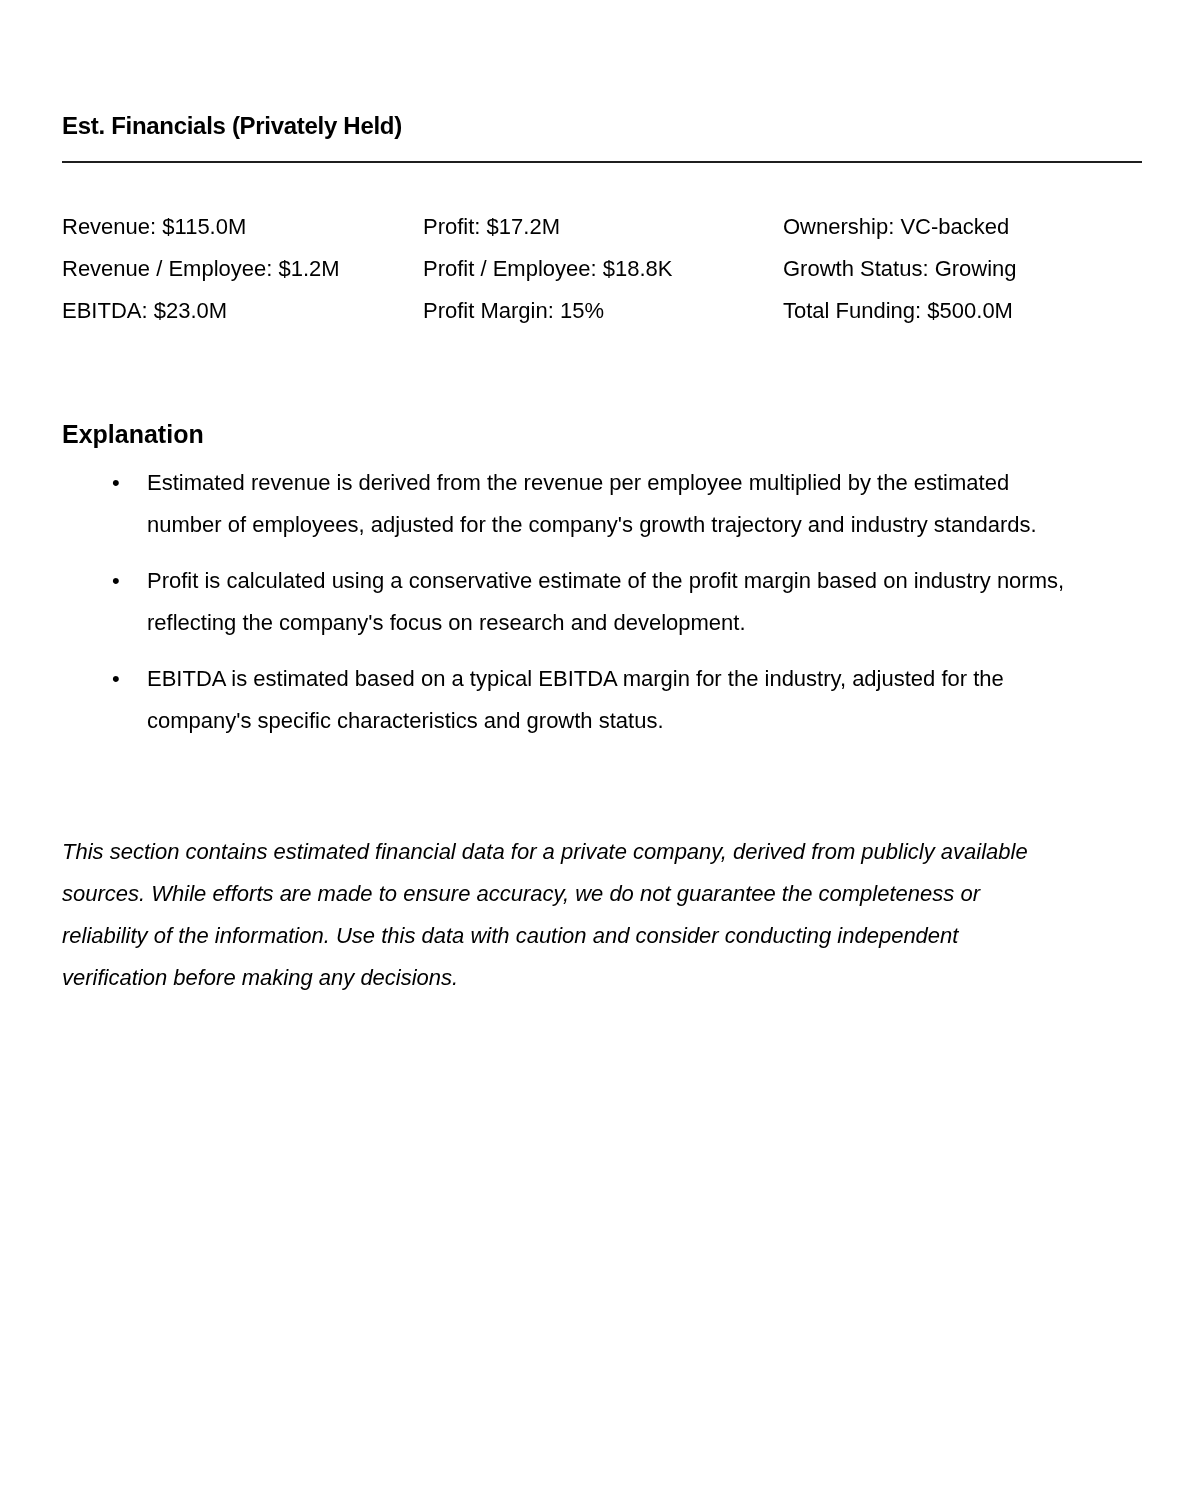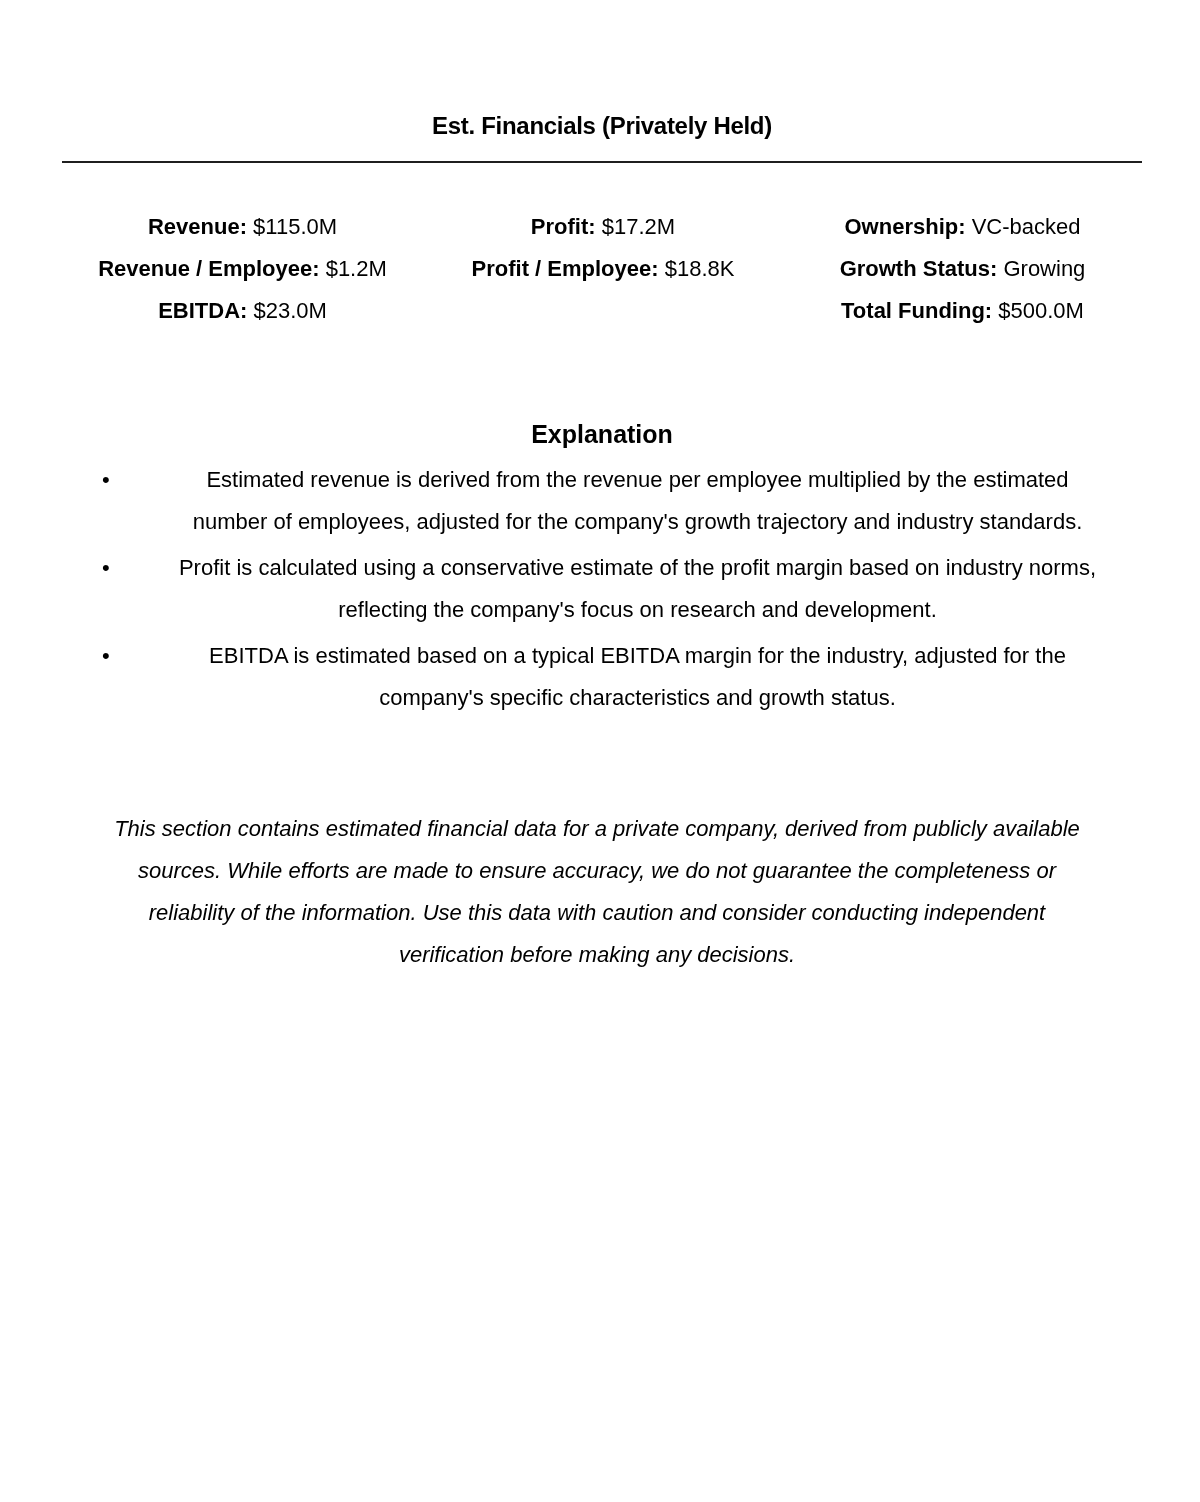--- a/index.html
+++ b/index.html
@@ -10,21 +10,20 @@
   body {
     width: 1200px;
     height: 1502px;
     overflow: hidden;
     font-family: "Liberation Sans", "DejaVu Sans", sans-serif;
     color: #000000;
   }
   .page {
     padding: 112px 58px 0 62px;
     box-sizing: border-box;
-    text-align: center;
   }
   .title {
     margin: 0;
     font-size: 24px;
     line-height: 28px;
     font-weight: 700;
     letter-spacing: -0.3px;
   }
   .rule {
     margin: 21px 0 0 0;
@@ -37,37 +36,37 @@
     display: grid;
     grid-template-columns: 361px 360px 1fr;
   }
   .stat {
     margin: 0;
     font-size: 22px;
     line-height: 42px;
     white-space: nowrap;
   }
   .stat-label {
-    font-weight: 700;
+    font-weight: 400;
   }
   .exp-heading {
     margin: 89px 0 0 0;
     font-size: 25px;
     line-height: 27px;
     font-weight: 700;
   }
   .bullets {
     margin: 11px 0 0 0;
     padding: 0;
     list-style: none;
     max-width: 1082px;
   }
   .bullets li {
     position: relative;
-    margin: 4px;
+    margin: 14px;
     padding-left: 71px;
     font-size: 22px;
     line-height: 42px;
     white-space: pre-line;
   }
   .bullets li::before {
     content: "\2022";
     position: absolute;
     left: 36px;
     top: 0;
@@ -94,20 +93,21 @@
 
   <div class="stats">
     <div class="stats-col">
       <p class="stat"><span class="stat-label">Revenue:</span> <span class="stat-value">$115.0M</span></p>
       <p class="stat"><span class="stat-label">Revenue / Employee:</span> <span class="stat-value">$1.2M</span></p>
       <p class="stat"><span class="stat-label">EBITDA:</span> <span class="stat-value">$23.0M</span></p>
     </div>
     <div class="stats-col">
       <p class="stat"><span class="stat-label">Profit:</span> <span class="stat-value">$17.2M</span></p>
       <p class="stat"><span class="stat-label">Profit / Employee:</span> <span class="stat-value">$18.8K</span></p>
+      <p class="stat"><span class="stat-label">Profit Margin:</span> <span class="stat-value">15%</span></p>
     </div>
     <div class="stats-col">
       <p class="stat"><span class="stat-label">Ownership:</span> <span class="stat-value">VC-backed</span></p>
       <p class="stat"><span class="stat-label">Growth Status:</span> <span class="stat-value">Growing</span></p>
       <p class="stat"><span class="stat-label">Total Funding:</span> <span class="stat-value">$500.0M</span></p>
     </div>
   </div>
 
   <h3 class="exp-heading">Explanation</h3>
 

